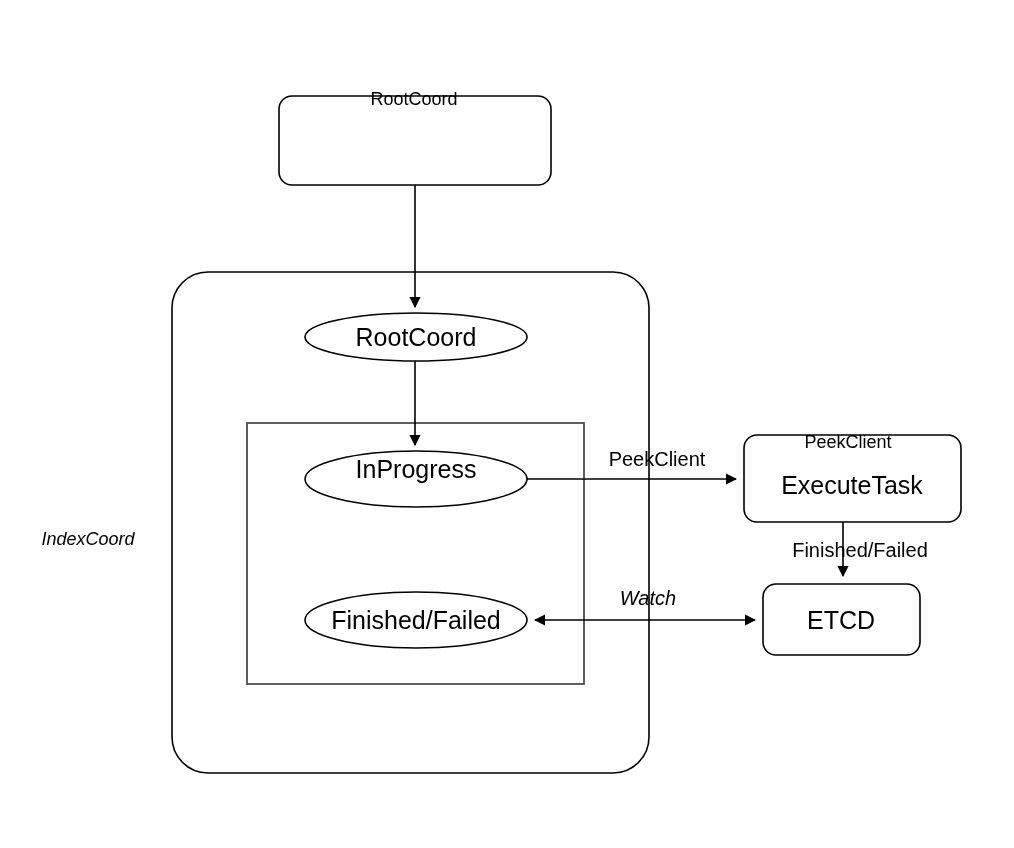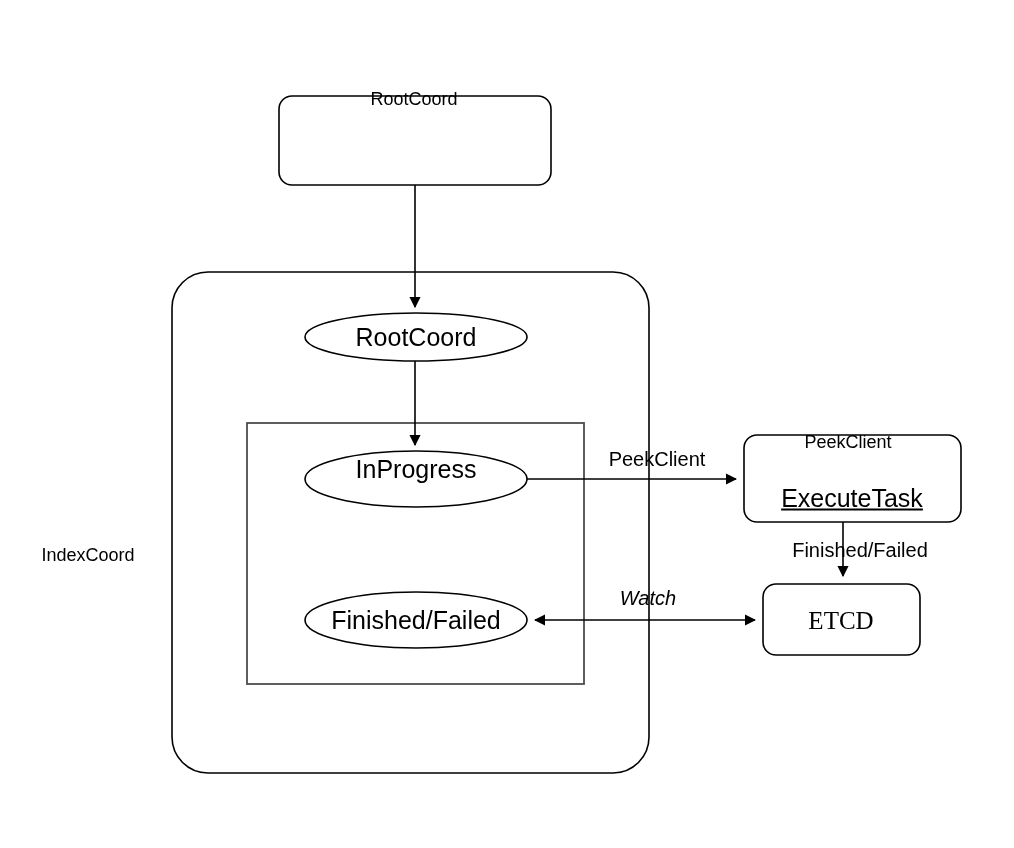--- a/index.html
+++ b/index.html
@@ -77,26 +77,26 @@
 
     <rect class="shape" x="279" y="96" width="272" height="89" rx="13" ry="13"></rect>
     <ellipse class="shape" cx="416" cy="337" rx="111" ry="24"></ellipse>
     <ellipse class="shape" cx="416" cy="479" rx="111" ry="28"></ellipse>
     <ellipse class="shape" cx="416" cy="620" rx="111" ry="28"></ellipse>
     <rect class="shape" x="744" y="435" width="217" height="87" rx="13" ry="13"></rect>
     <rect class="shape" x="763" y="584" width="157" height="71" rx="13" ry="13"></rect>
   </svg>
 
   <div class="lbl lbl-group" style="left:414px; top:67px;">RootCoord</div>
-  <div class="lbl lbl-group" style="left:88px; top:523px;">IndexCoord</div>
+  <div class="lbl lbl-group" style="left:88px; top:507px;font-style:italic;">IndexCoord</div>
   <div class="lbl lbl-group" style="left:848px; top:410px;">PeekClient</div>
 
   <div class="lbl lbl-node" style="left:416px; top:337px;">RootCoord</div>
   <div class="lbl lbl-node" style="left:416px; top:469px;">InProgress</div>
   <div class="lbl lbl-node" style="left:416px; top:620px;">Finished/Failed</div>
-  <div class="lbl lbl-node" style="left:852px; top:498px;text-decoration:underline;">ExecuteTask</div>
-  <div class="lbl lbl-node" style="left:841px; top:620px;font-family:Liberation Serif, serif;">ETCD</div>
+  <div class="lbl lbl-node" style="left:852px; top:485px;">ExecuteTask</div>
+  <div class="lbl lbl-node" style="left:841px; top:620px;">ETCD</div>
 
   <div class="lbl lbl-edge" style="left:657px; top:459px;">PeekClient</div>
   <div class="lbl lbl-edge" style="left:860px; top:550px;">Finished/Failed</div>
   <div class="lbl lbl-edge" style="left:648px; top:598px;font-style:italic;">Watch</div>
 
 </div>
 
 </body></html>

